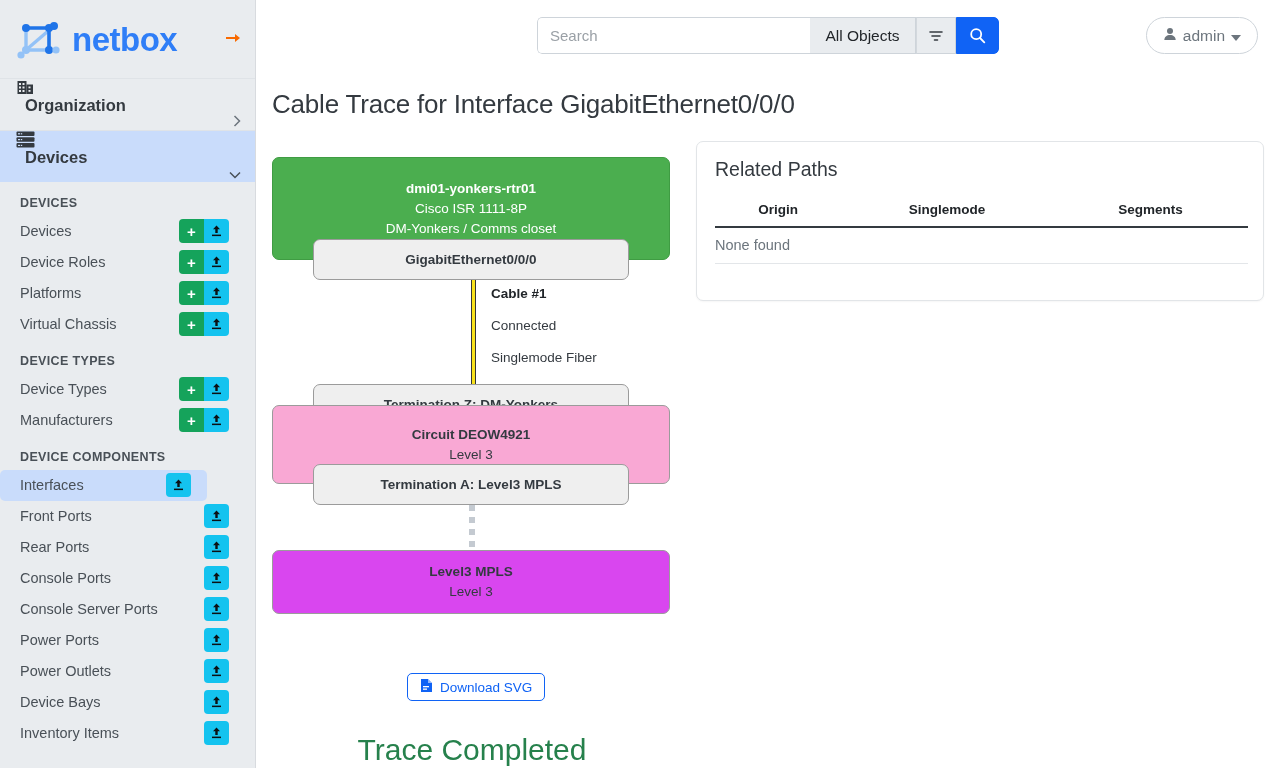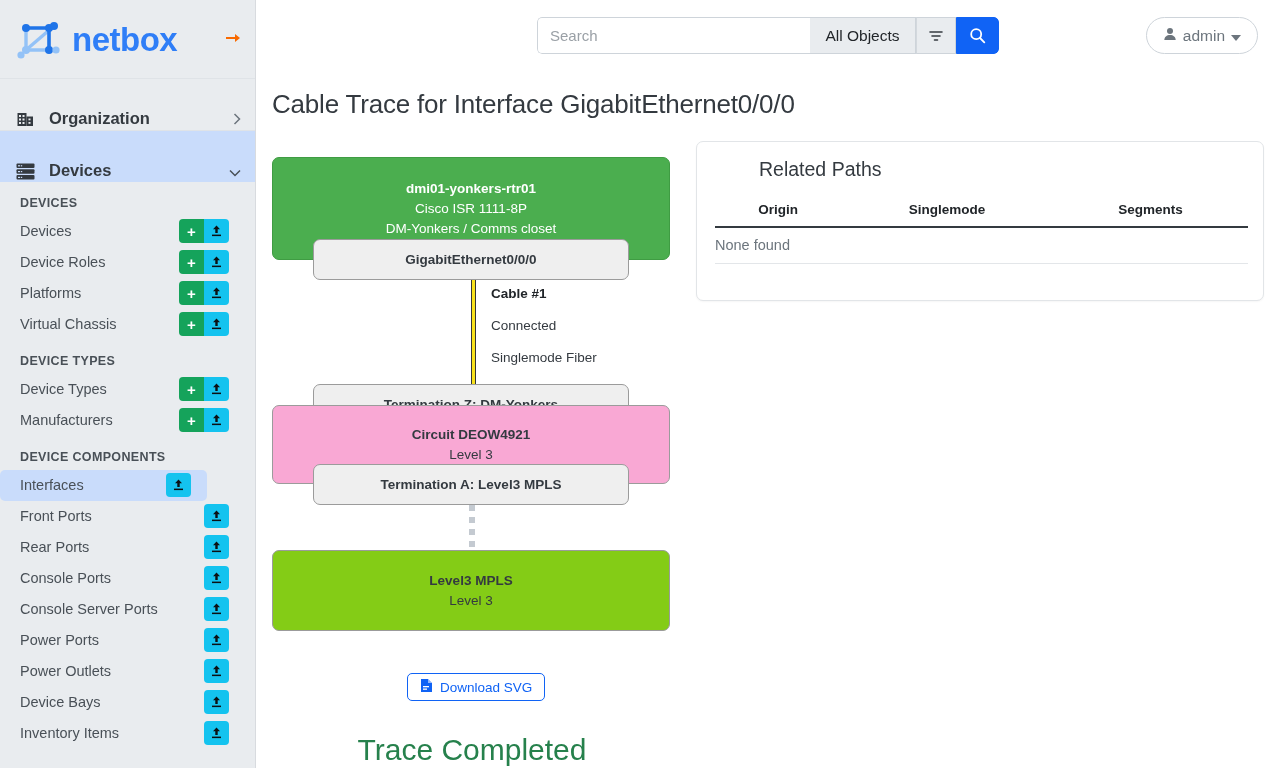--- a/index.html
+++ b/index.html
@@ -27,24 +27,25 @@
     padding: 0 14px 0 16px;
   }
   #brand-logo { width: 48px; height: 46px; flex: 0 0 auto; }
   #brand-word {
     font-size: 33px; font-weight: 700; color: #2f7ef7;
     letter-spacing: -0.5px; margin-left: 8px; line-height: 1;
   }
   #pin-icon { margin-left: auto; color: #f96a00; font-size: 15px; line-height: 1; }
 
   .nav-group {
-    display: flex; align-items: flex-end;
+    display: flex; align-items: flex-start;
     height: 52px; padding: 0 14px 2px 13px;
     cursor: pointer;
     border-top: 1px solid #dfe3e7;
+    flex-direction: column;
   }
   .nav-group.active { background: #c9dcfb; }
   .nav-group .gicon { width: 24px; display: flex; justify-content: center; }
   .nav-group .glabel {
     font-size: 16.5px; font-weight: 700; color: #343a40; margin-left: 12px;
   }
   .nav-group .gchev { margin-left: auto; color: #6c757d; font-size: 13px; }
 
   .section-head {
     font-size: 12.5px; font-weight: 700; color: #495057;
@@ -148,22 +149,22 @@
   .node-term {
     width: 316px; height: 41px;
     background: #efefef; color: #343a40;
     margin-left: 41px;
   }
   .node-circuit {
     width: 398px; height: 79px;
     background: #f9a8d4; color: #343a40;
   }
   .node-provider {
-    width: 398px; height: 81px;
-    background: #84cc16; color: #343a40;
+    width: 398px; height: 64px;
+    background: #d946ef; color: #343a40;
   }
 
   .overlap-up { margin-top: -21px; z-index: 3; }
   .overlap-circ { margin-top: -20px; z-index: 1; }
   .overlap-terma { margin-top: -20px; z-index: 3; }
 
   
   .cable-link {
     position: relative; height: 104px; width: 398px;
   }
@@ -204,21 +205,21 @@
   
   #related-card {
     position: absolute; left: 696px; top: 141px;
     width: 568px; height: 160px;
     background: #ffffff;
     border: 1px solid #e2e5e8; border-radius: 7px;
     box-shadow: 0 1px 2px rgba(0,0,0,.04);
   }
   #related-title {
     position: absolute; left: 18px; top: 16px;
-    font-size: 19.5px; font-weight: 400; color: #343a40; margin-left: 44px;
+    font-size: 19.5px; font-weight: 400; color: #343a40;
   }
   #related-table {
     position: absolute; left: 18px; top: 60px; width: 533px;
     border-collapse: collapse;
   }
   #related-table th {
     text-align: center; font-size: 13.5px; font-weight: 700; color: #212529;
     padding: 0 0 9px 0; border-bottom: 2px solid #343a40;
   }
   #related-table td {

